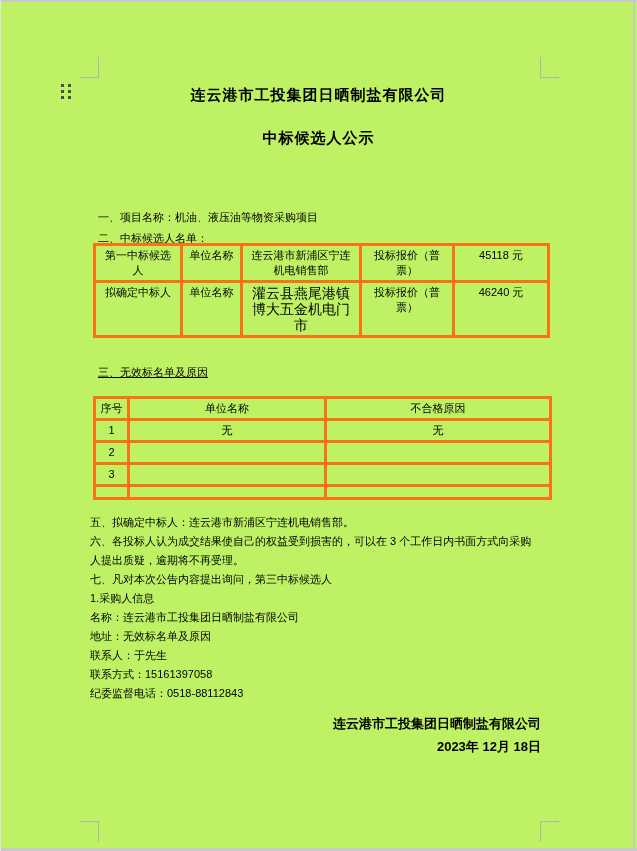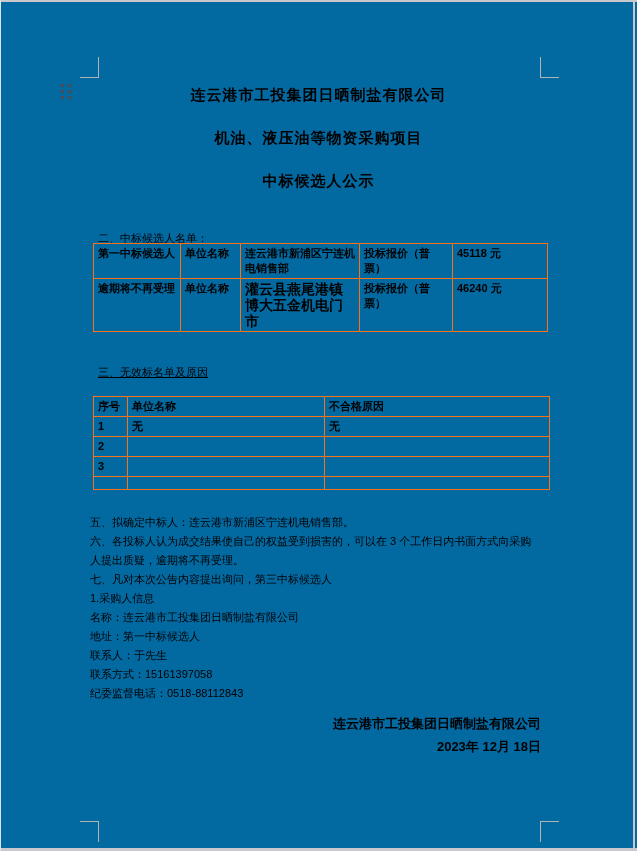--- a/index.html
+++ b/index.html
@@ -4,21 +4,21 @@
 <style>
   html,body { margin:0; padding:0; }
   body {
     width:637px; height:851px;
     background:#ffffff;
     font-family:"Liberation Sans","DejaVu Sans",sans-serif;
     color:#000;
     position:relative;
     overflow:hidden;
   }
-  .page { position:absolute; inset:0; background:#0369a1; }
+  .page { position:absolute; inset:0; background:#bef264; }
 
   
   .edge-top    { position:absolute; left:0; top:0; width:637px; height:2px; background:#c9c9cd; }
   .edge-right  { position:absolute; left:633px; top:0; width:2px; height:851px; background:#c9c9cd; }
   .edge-bottom { position:absolute; left:0; top:848px; width:637px; height:3px; background:#c9c9cd; }
   .edge-left   { position:absolute; left:0; top:0; width:1px; height:851px; background:#e4e4e7; }
 
   
   .crop { position:absolute; width:18px; height:20px; }
   .crop.tl { left:80px;  top:57px;  border-right:1px solid #b3b3b3; border-bottom:1px solid #b3b3b3; }
@@ -36,21 +36,21 @@
 
   .titles { position:absolute; left:0; top:86px; width:637px; text-align:center; }
   .titles .t { font-size:15px; font-weight:bold; line-height:18px; margin-bottom:25px; letter-spacing:1px; }
 
   .para { position:absolute; left:98px; font-size:11px; line-height:13px; white-space:nowrap; }
   .p1 { top:211px; }
   .p2 { top:232px; }
   .s3 { top:366px;text-decoration:underline; }
 
   table { border-collapse:collapse; table-layout:fixed; }
-  td, th { border:1px solid #f97316; font-size:11px; font-weight:bold; text-align:left;
+  td, th { border:3px solid #f97316; font-size:11px; font-weight:normal; text-align:center;
            vertical-align:top; padding:2px 4px; line-height:15px; overflow:hidden; }
 
   .tbl-candidates { position:absolute; left:93px; top:243px; width:454px; }
   .tbl-candidates tr.r1 { height:34px; }
   .tbl-candidates tr.r2 { height:34px; }
   .tbl-candidates tr.r3 { height:38px; }
   .tbl-candidates td.big-unit { font-size:14px; line-height:16px;margin-top:16px; }
 
   .tbl-invalid { position:absolute; left:93px; top:396px; width:456px; }
   .tbl-invalid tr.hr  { height:18px; }
@@ -84,44 +84,44 @@
     <i></i>
       <i></i>
       <i></i>
       <i></i>
       <i></i>
       <i></i>
   </div>
 
   <div class="titles">
     <div class="t">连云港市工投集团日晒制盐有限公司</div>
-    <div class="t">机油、液压油等物资采购项目</div>
     <div class="t">中标候选人公示</div>
   </div>
 
+  <div class="para p1">一、项目名称：机油、液压油等物资采购项目</div>
   <div class="para p2">二、中标候选人名单：</div>
 
   <table class="tbl-candidates">
     <colgroup>
         <col style="width:87px">
         <col style="width:60px">
         <col style="width:119px">
         <col style="width:93px">
         <col style="width:95px">
       </colgroup>
     <tbody>
         <tr class="r1">
       <td>第一中标候选人</td>
       <td>单位名称</td>
       <td>连云港市新浦区宁连机电销售部</td>
       <td>投标报价（普票）</td>
       <td>45118 元</td>
     </tr>
     <tr class="r3">
-      <td>逾期将不再受理</td>
+      <td>拟确定中标人</td>
       <td>单位名称</td>
       <td class="big-unit">灌云县燕尾港镇博大五金机电门市</td>
       <td>投标报价（普票）</td>
       <td>46240 元</td>
     </tr>
   </tbody>
     </table>
 
   <div class="para s3">三、无效标名单及原因</div>
 
@@ -159,21 +159,21 @@
     </tr>
   </tbody>
     </table>
 
   <div class="notes">
     <div>五、拟确定中标人：连云港市新浦区宁连机电销售部。</div>
     <div>六、各投标人认为成交结果使自己的权益受到损害的，可以在 3 个工作日内书面方式向采购人提出质疑，逾期将不再受理。</div>
     <div>七、凡对本次公告内容提出询问，第三中标候选人</div>
     <div>1.采购人信息</div>
     <div>名称：连云港市工投集团日晒制盐有限公司</div>
-    <div>地址：第一中标候选人</div>
+    <div>地址：无效标名单及原因</div>
     <div>联系人：于先生</div>
     <div>联系方式：15161397058</div>
     <div>纪委监督电话：0518-88112843</div>
   </div>
 
   <div class="footer">
     <div>连云港市工投集团日晒制盐有限公司</div>
     <div>2023年 12月 18日</div>
   </div>
 

